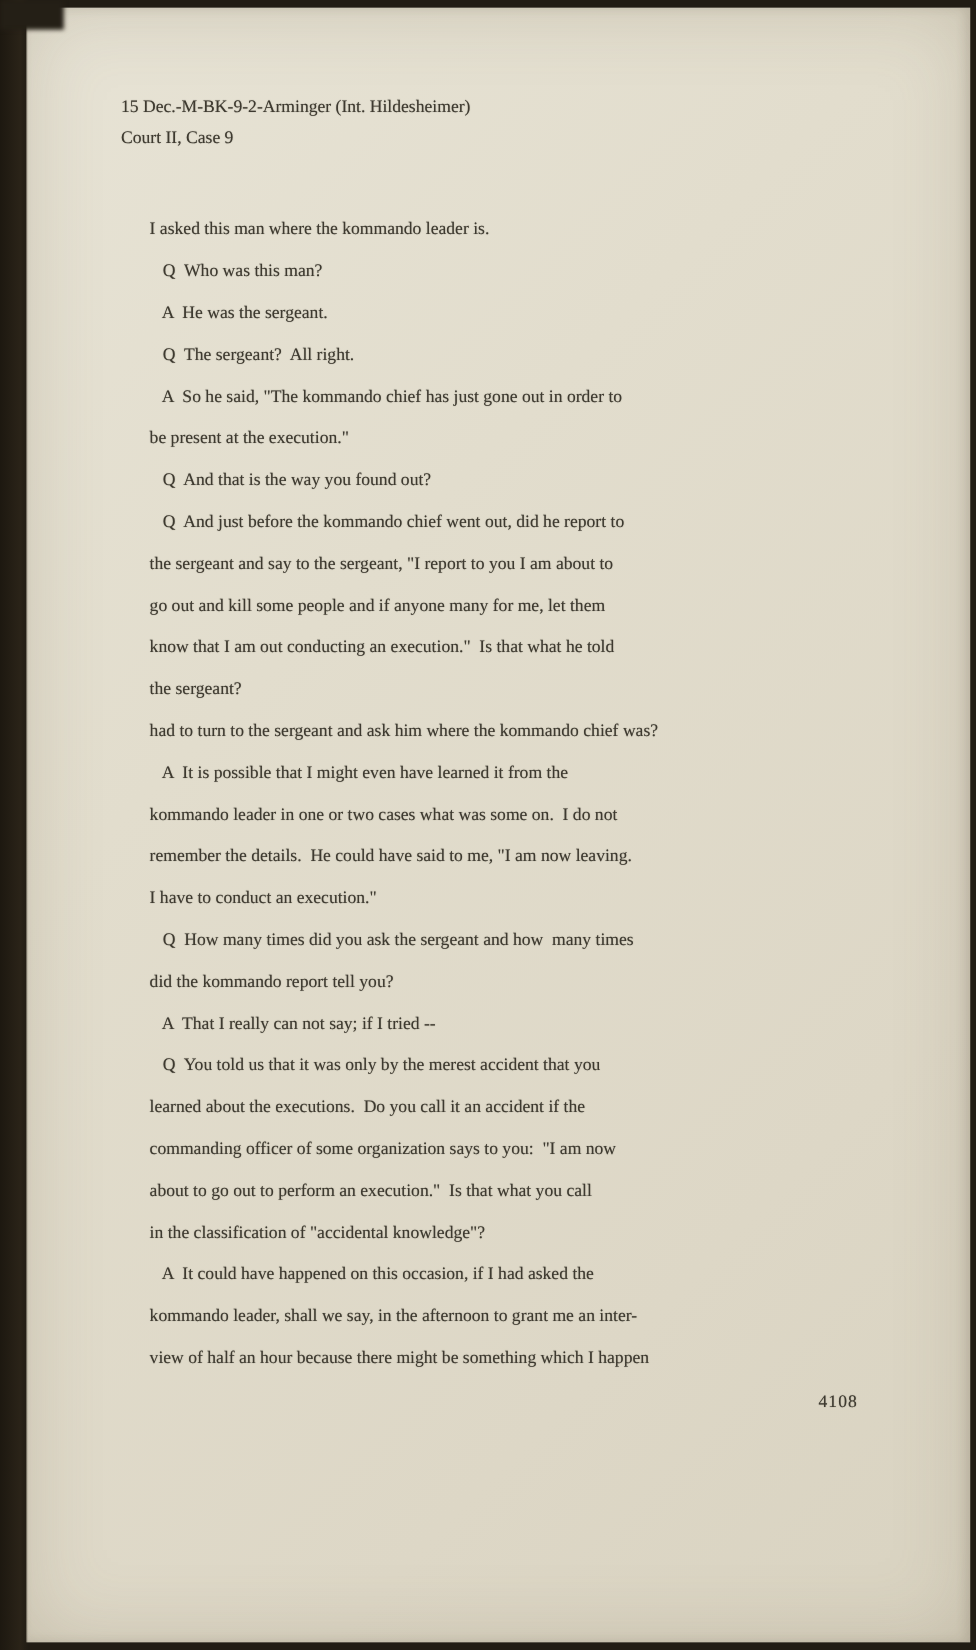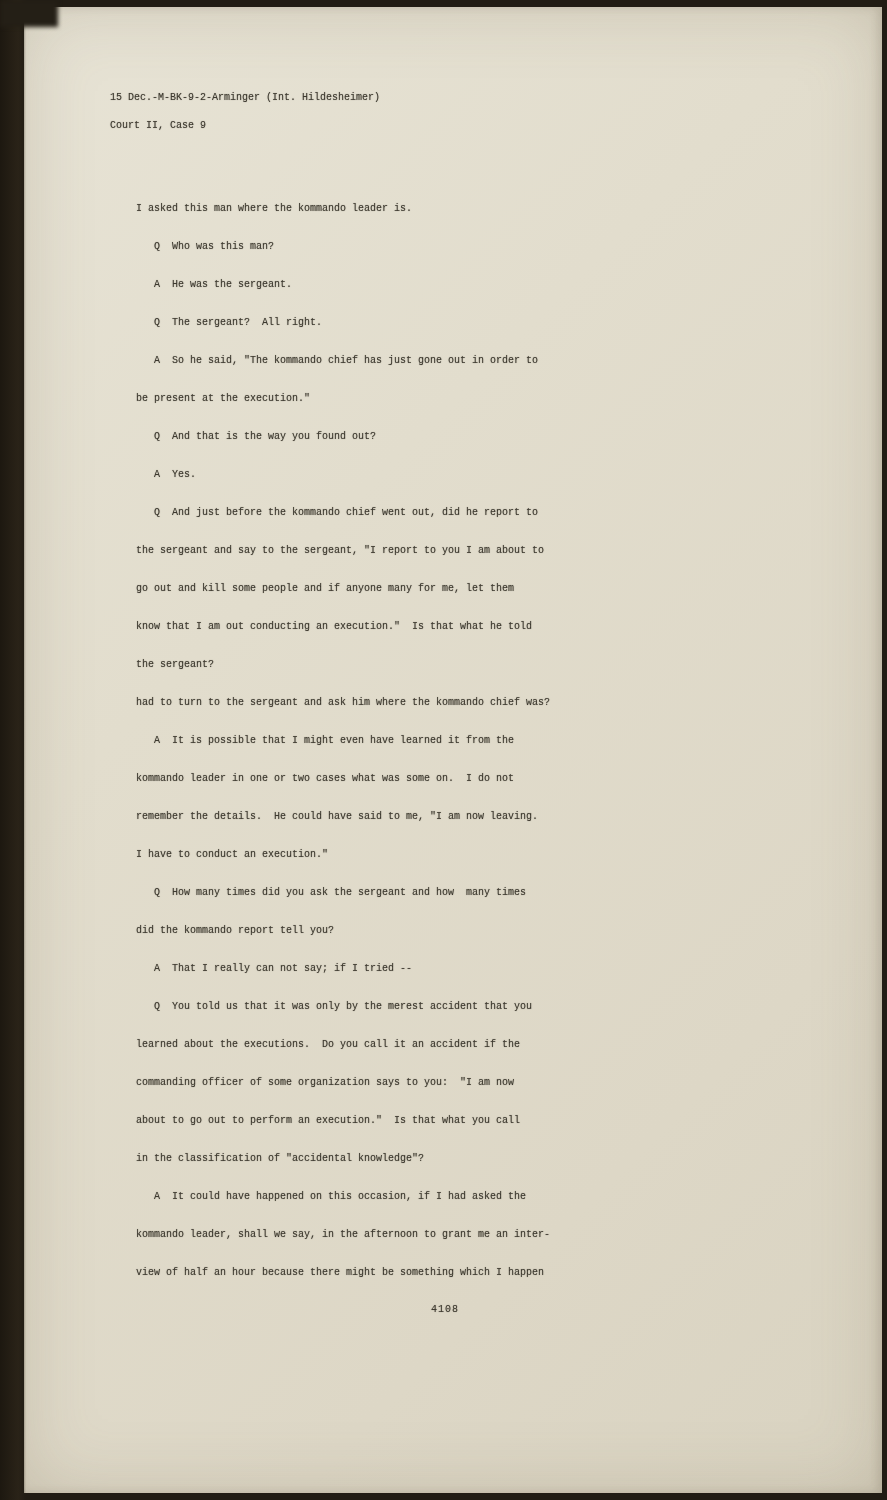--- a/index.html
+++ b/index.html
@@ -35,62 +35,61 @@
     width: 26px;
     height: 100%;
     background: linear-gradient(90deg, #1d1810 0%, #2a2318 70%, rgba(42,35,24,0) 100%);
   }
   .content {
     position: absolute;
     left: 86px;
     top: 77px;
     width: 690px;
     color: #3e3a30;
-    font-family: Liberation Mono, monospace;
-    font-size: 10px;
+    font-family: Liberation Serif, serif;
+    font-size: 16px;
     text-shadow: 0 0 1px rgba(62, 58, 48, 0.55);
   }
   .doc-header .header-line {
     line-height: 28px;
     white-space: pre;
   }
   .body-lines {
     margin-top: 50px;
     margin-left: 26px;
   }
   .line {
     line-height: 38px;
     min-height: 38px;
     white-space: pre;
   }
   .page-number {
     margin-top: 12px;
     width: 670px;
-    text-align: center;
+    text-align: right;
     letter-spacing: 1px;
   }
 </style>
 </head>
 <body>
 
 <div class="paper">
   <div class="content">
     <div class="doc-header">
       <div class="header-line">15 Dec.-M-BK-9-2-Arminger (Int. Hildesheimer)</div>
       <div class="header-line">Court II, Case 9</div>
     </div>
     <div class="body-lines">
         <div class="line">I asked this man where the kommando leader is.</div>
         <div class="line">   Q  Who was this man?</div>
         <div class="line">   A  He was the sergeant.</div>
         <div class="line">   Q  The sergeant?  All right.</div>
         <div class="line">   A  So he said, "The kommando chief has just gone out in order to</div>
         <div class="line">be present at the execution."</div>
         <div class="line">   Q  And that is the way you found out?</div>
-        <div class="line">   A  Yes.</div>
         <div class="line">   Q  And just before the kommando chief went out, did he report to</div>
         <div class="line">the sergeant and say to the sergeant, "I report to you I am about to</div>
         <div class="line">go out and kill some people and if anyone many for me, let them</div>
         <div class="line">know that I am out conducting an execution."  Is that what he told</div>
         <div class="line">the sergeant?</div>
         <div class="line">had to turn to the sergeant and ask him where the kommando chief was?</div>
         <div class="line">   A  It is possible that I might even have learned it from the</div>
         <div class="line">kommando leader in one or two cases what was some on.  I do not</div>
         <div class="line">remember the details.  He could have said to me, "I am now leaving.</div>
         <div class="line">I have to conduct an execution."</div>

